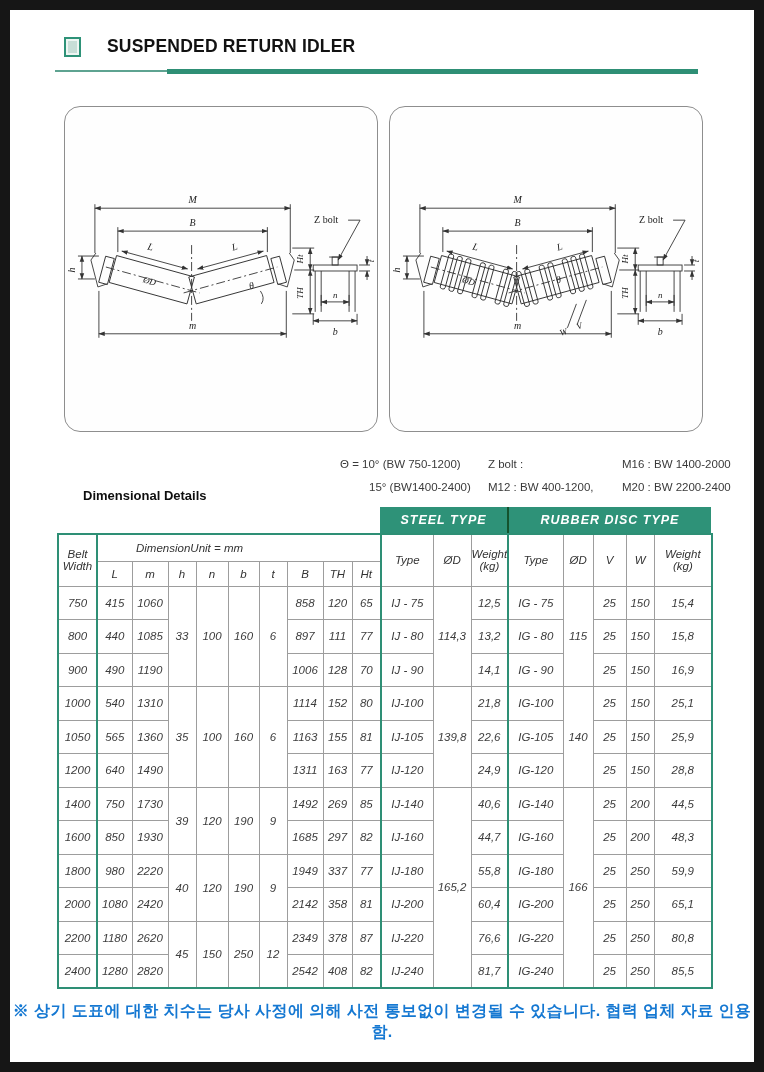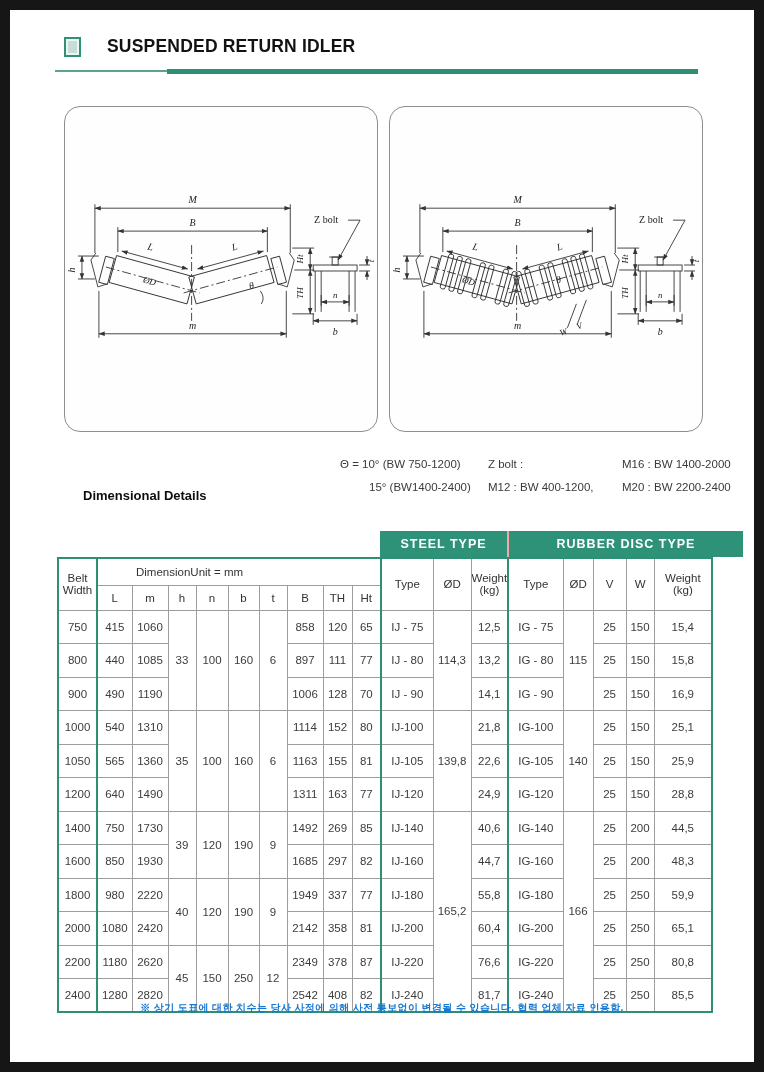--- a/index.html
+++ b/index.html
@@ -17,41 +17,41 @@
   .panels{position:absolute;top:96px;left:54px;display:flex;gap:11px;}
   .panel{width:314px;height:326px;border:1.4px solid #8e8e8e;border-radius:16px;background:#fefefe;box-sizing:border-box;}
   .diag{width:100%;height:100%;display:block;}
   .dl{font-family:"Liberation Serif", serif;font-style:italic;}
   
   .dim-heading{position:absolute;left:61px;top:466px;font-size:13px;font-weight:bold;color:#0e0e0e;margin:12px;}
   .notes{position:absolute;left:330px;top:443px;display:grid;grid-template-columns:142px 128px 112px;
          column-gap:6px;font-size:11.5px;color:#3a3a3a;line-height:23px;white-space:nowrap;}
   .notes .indent{padding-left:29px;}
   
-  .table-wrap{position:absolute;left:47px;top:521px;}
+  .table-wrap{position:absolute;left:47px;top:497px;font-style:italic;}
   .banner-row{display:flex;margin-left:323px;height:26px;}
   .banner{color:#fff;font-weight:bold;font-size:12.5px;letter-spacing:1px;display:flex;
           align-items:center;justify-content:center;background:#2E9278;box-sizing:border-box;}
   .banner.steel{width:127px;}
-  .banner.rubber{width:236px;border-left:2px solid #fca5a5;text-align:right;}
+  .banner.rubber{width:204px;border-left:2px solid #14532d;text-align:right;}
   #dim-table{border-collapse:collapse;table-layout:fixed;width:654px;border:2px solid #2E8F75;}
   #dim-table th,#dim-table td{border:1px solid #9d9d9d;text-align:center;vertical-align:middle;
           color:#3c3c3c;font-size:11.5px;padding:0;white-space:nowrap;overflow:hidden;}
   #dim-table thead th{font-weight:normal;color:#333;}
   #dim-table thead tr.h1{height:27px;margin-top:41px;}
   #dim-table thead tr.h2{height:25px;}
   #dim-table tbody tr{height:33.5px;}
   tr.grp td{border-top:1.8px solid #5d6763;}
   .c-bw{border-left:2px solid #2E8F75 !important;border-right:2px solid #2E8F75 !important;}
   .c-st{border-left:2px solid #2E8F75 !important;}
   .c-rt{border-left:2px solid #2E8F75 !important;}
   .th-belt span,.two span{display:block;line-height:12.5px;}
   .dim-span > div{display:flex;justify-content:flex-start;padding:0 16px 0 38px;}
   
-  .footnote{position:absolute;top:991px;left:0;width:100%;text-align:center;font-size:10px;
+  .footnote{position:absolute;top:991px;left:0;width:100%;text-align:center;font-size:16px;
             font-weight:bold;color:#1578D2;letter-spacing:0.4px;margin:0;}
 </style>
 </head>
 <body>
 
 <div class="page">
 
   <div class="title-row">
     <span class="title-icon"></span>
     <h1 class="page-title">SUSPENDED RETURN IDLER</h1>

